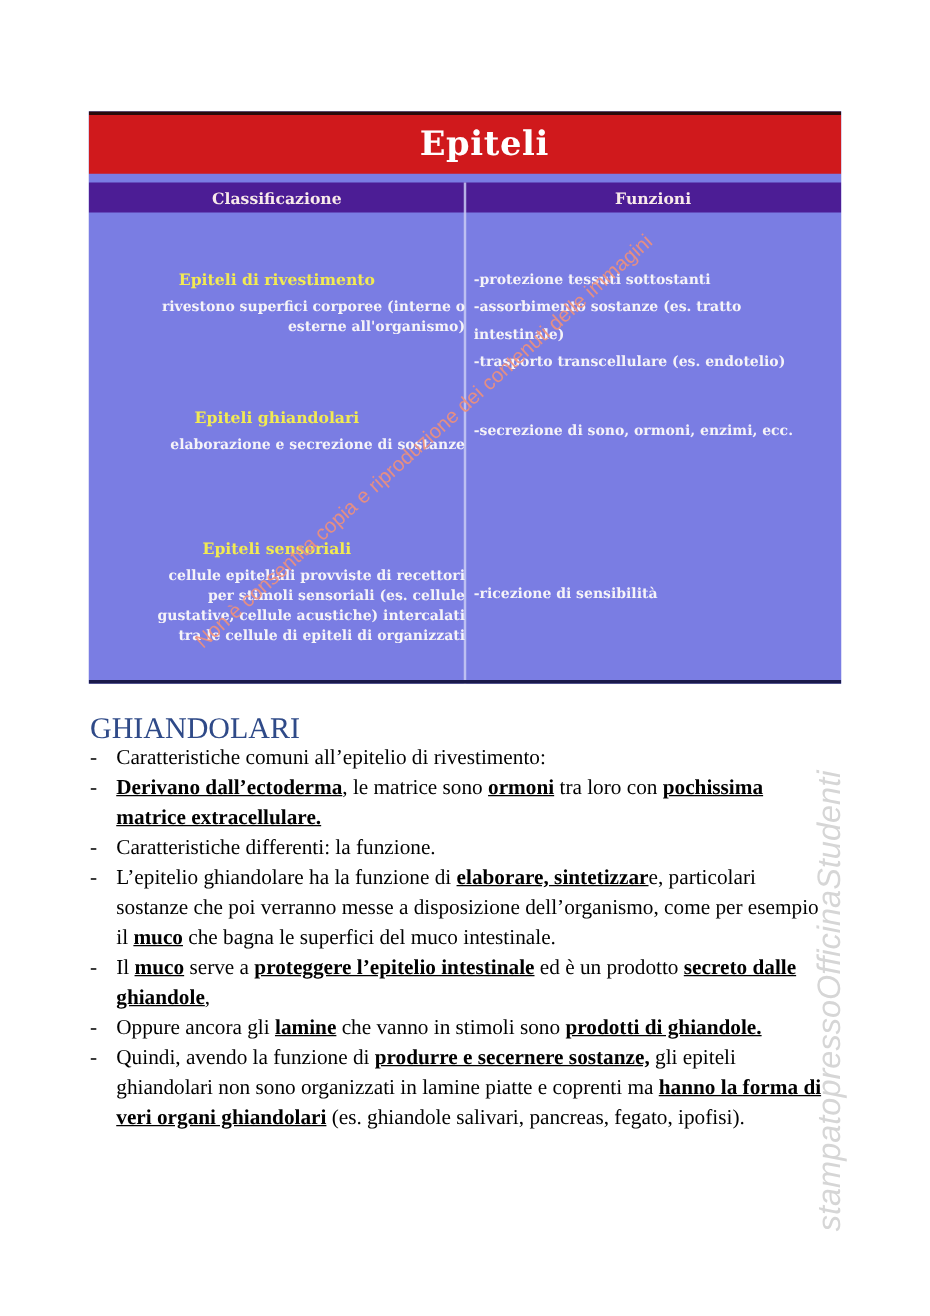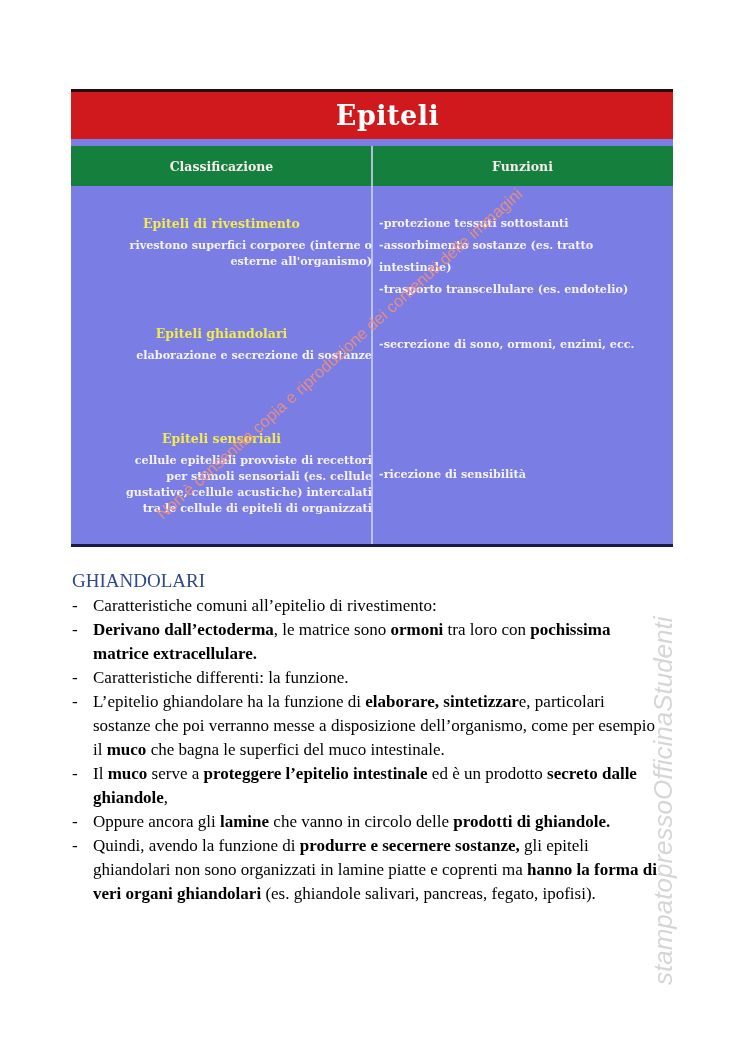--- a/index.html
+++ b/index.html
@@ -6,21 +6,21 @@
   body { width: 744px; height: 1053px; position: relative; overflow: hidden;
          font-family: "Liberation Serif", serif; color: #000; }
 
   
   .slide { position: absolute; left: 71px; top: 89px; width: 602px; height: 458px;
            background: #7a7de3; overflow: hidden; }
   .slide-topline { position: absolute; left: 0; top: 0; width: 100%; height: 3px; background: #2a0b0b; }
   .slide-title-band { position: absolute; left: 0; top: 3px; width: 100%; height: 47px; background: #d0191c;
            display: flex; align-items: center; justify-content: center; }
   .slide-title { color: #ffffff; font-family: "DejaVu Serif", serif; font-weight: bold; font-size: 27px; letter-spacing: 0.5px; margin-left: 31px; }
-  .slide-header-row { position: absolute; left: 0; top: 57px; width: 100%; height: 40px; background: #15803d; display: flex; }
+  .slide-header-row { position: absolute; left: 0; top: 57px; width: 100%; height: 24px; background: #4c1d95; display: flex; }
   .slide-header-cell { flex: 1; display: flex; align-items: center; justify-content: center;
            color: #f8eaea; font-family: "DejaVu Serif", serif; font-weight: bold; font-size: 12.5px; }
   .slide-header-cell.left { flex: 0 0 301px; }
   .slide-divider { position: absolute; left: 300px; top: 57px; width: 2px; height: 401px; background: #c9cbf5; opacity: 0.85; }
   .slide-bottomline { position: absolute; left: 0; bottom: 0; width: 100%; height: 3px; background: #1a1a4a; }
 
   .slide-col-left { position: absolute; left: 0; width: 301px; text-align: center; margin-top: 16px; }
   .cls-title { color: #f2ea52; font-family: "DejaVu Serif", serif; font-weight: bold; font-size: 12.5px; margin: 0; }
   .cls-desc { color: #f5f3f8; font-family: "DejaVu Serif", serif; font-weight: bold; font-size: 11.2px; line-height: 16px; margin: 6px 0 0 0; white-space: pre-line; text-align: right; }
 
@@ -28,25 +28,25 @@
   .fn-text { color: #f5f3f8; font-family: "DejaVu Serif", serif; font-weight: bold; font-size: 11.2px; line-height: 22px; margin: 0; white-space: pre-line; }
 
   .watermark-diag { position: absolute; left: 82px; top: 420px; transform-origin: 0 0; transform: rotate(-42deg);
            color: #f0907a; font-family: "Liberation Sans", sans-serif; font-size: 16.5px; white-space: nowrap; opacity: 0.9; }
 
   
   .watermark-side { position: absolute; left: 648px; top: 985px; transform-origin: 0 0; transform: rotate(-90deg);
            color: #d6d6d6; font-family: "Liberation Sans", sans-serif; font-style: italic; font-size: 26px; white-space: nowrap; }
 
   
-  .section-heading { position: absolute; left: 72px; top: 570px; color: #2f4a88; font-size: 19px; margin: 0; font-weight: normal; }
+  .section-heading { position: absolute; left: 72px; top: 570px; color: #2f4a88; font-size: 24px; margin: 0; font-weight: normal; }
   .bullets { position: absolute; left: 72px; top: 594px; width: 590px; margin: 0; padding: 0; list-style: none; font-size: 17px; line-height: 24px; }
   .bullets li { position: relative; padding-left: 21px; }
   .bullets li .dash { position: absolute; left: 0; top: 0; }
-  b { font-weight: bold; }
+  b { font-weight: bold; text-decoration: underline; }
 </style>
 </head>
 <body>
 
 <div class="slide">
   <div class="slide-topline"></div>
   <div class="slide-title-band">
     <span class="slide-title">Epiteli</span>
   </div>
   <div class="slide-header-row">
@@ -92,15 +92,15 @@
 
 <div class="watermark-side">stampatopressoOfficinaStudenti</div>
 
 <h2 class="section-heading">GHIANDOLARI</h2>
 <ul class="bullets" id="bullet-list">
     <li><span class="dash">-</span><span>Caratteristiche comuni all’epitelio di rivestimento:</span></li>
     <li><span class="dash">-</span><b>Derivano dall’ectoderma</b><span>, le matrice sono </span><b>ormoni</b><span> tra loro con </span><b>pochissima matrice extracellulare.</b></li>
     <li><span class="dash">-</span><span>Caratteristiche differenti: la funzione.</span></li>
     <li><span class="dash">-</span><span>L’epitelio ghiandolare ha la funzione di </span><b>elaborare, sintetizzar</b><span>e, particolari sostanze che poi verranno messe a disposizione dell’organismo, come per esempio il </span><b>muco</b><span> che bagna le superfici del muco intestinale.</span></li>
     <li><span class="dash">-</span><span> Il </span><b>muco</b><span> serve a </span><b>proteggere l’epitelio intestinale</b><span> ed è un prodotto </span><b>secreto dalle ghiandole</b><span>,</span></li>
-    <li><span class="dash">-</span><span>Oppure ancora gli </span><b>lamine</b><span> che vanno in circolo delle </span><b>prodotti di ghiandole.</b></li>
+    <li><span class="dash">-</span><span>Oppure ancora gli </span><b>lamine</b><span> che vanno in stimoli sono </span><b>prodotti di ghiandole.</b></li>
     <li><span class="dash">-</span><span>Quindi, avendo la funzione di </span><b>produrre e secernere sostanze,</b><span> gli epiteli ghiandolari non sono organizzati in lamine piatte e coprenti ma </span><b>hanno la forma di veri organi ghiandolari</b><span> (es. ghiandole salivari, pancreas, fegato, ipofisi).</span></li>
   </ul>
 
 </body></html>

